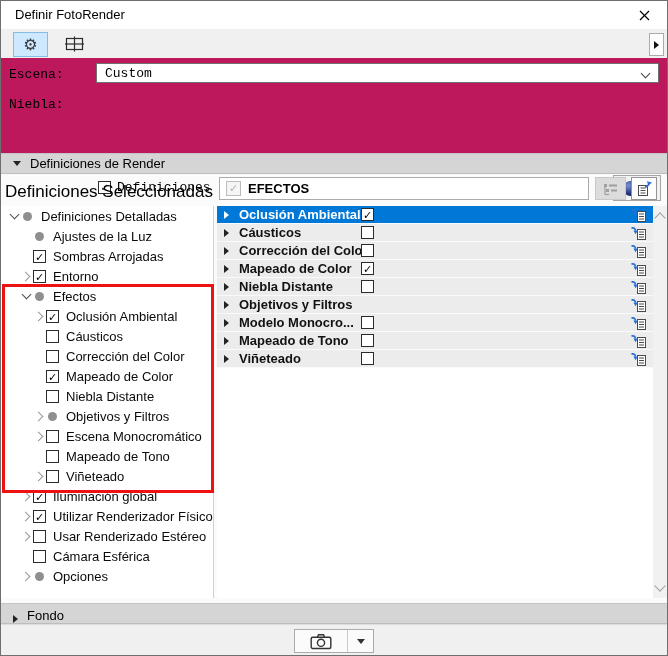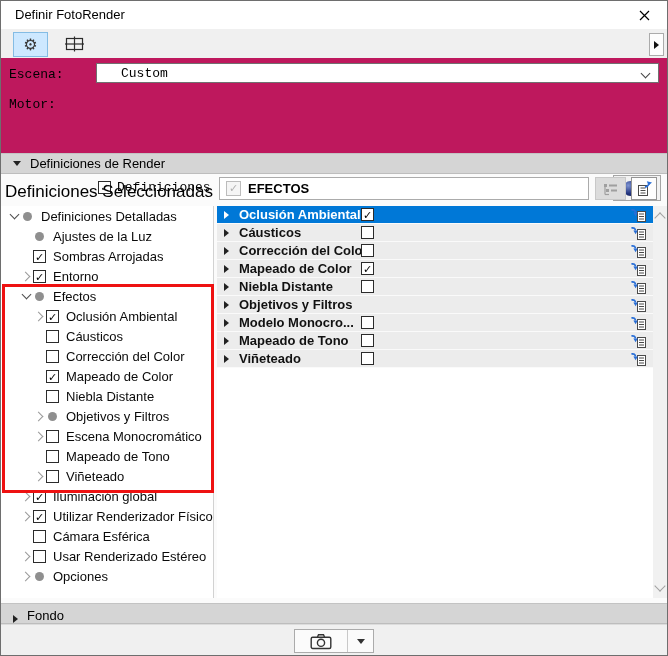--- a/index.html
+++ b/index.html
@@ -14,21 +14,21 @@
   .toolbar{position:absolute;left:0;top:28px;width:100%;height:29px;background:#f0f0f0;border-bottom:1px solid #e0e0e0;}
   .tool-btn{position:absolute;top:3px;height:23px;width:33px;display:flex;align-items:center;justify-content:center;}
   .tool-btn.selected{background:#cde8ff;border:1px solid #84bce4;}
   .gear-glyph{font-size:16px;color:#3a3a3a;line-height:1;}
   .more-btn{position:absolute;right:3px;top:4px;width:13px;height:21px;background:#fdfdfd;border:1px solid #ababab;display:flex;align-items:center;justify-content:center;}
   .tri-right-sm{width:0;height:0;border-left:5px solid #111;border-top:4px solid transparent;border-bottom:4px solid transparent;}
 
   
   .params{position:absolute;left:0;top:57px;width:100%;height:95px;background:#be185d;font-family:Liberation Mono, monospace;}
   .param-label{position:absolute;left:8px;font-size:13px;color:#000;}
-  .combo{position:absolute;left:95px;width:563px;height:20px;background:#fff;border:1px solid #707070;font-size:13px;color:#000;display:flex;align-items:center;padding-left:24px;box-sizing:border-box;}
+  .combo{position:absolute;left:95px;width:563px;height:20px;background:#fff;border:1px solid #707070;font-size:13px;color:#000;display:flex;align-items:center;padding-left:8px;box-sizing:border-box;}
   .combo .caret{position:absolute;right:9px;top:6px;width:6px;height:6px;border-right:1.4px solid #444;border-bottom:1.4px solid #444;transform:rotate(45deg);}
   .cb{width:13px;height:13px;border:1px solid #2b2b2b;background:#fff;font-size:11px;line-height:12px;text-align:center;font-weight:bold;color:#000;box-sizing:border-box;flex:none;}
   .detailed-row{position:absolute;left:97px;top:122px;display:flex;align-items:center;gap:6px;font-size:13px;color:#000;}
   .c4d-btn{position:absolute;left:612px;top:117px;width:46px;height:24px;background:#f2f2f2;border:1px solid #a5a5a5;display:flex;align-items:center;justify-content:center;gap:6px;font-size:12px;color:#222;}
   .c4d-ball{width:15px;height:15px;border-radius:50%;background:radial-gradient(circle at 35% 30%,#7d93d2 0%,#24357f 55%,#0a1340 100%);}
 
   
   .sec-header{position:absolute;left:0;width:100%;height:21px;background:#d5d5d5;border-top:1px solid #c3c3c3;border-bottom:1px solid #bdbdbd;display:flex;align-items:center;font-size:13px;color:#000;box-sizing:border-box;}
   .sec-header .tri{margin:0 9px 0 12px;}
   .tri-down{width:0;height:0;border-top:5px solid #222;border-left:4px solid transparent;border-right:4px solid transparent;}
@@ -115,21 +115,21 @@
       <span class="tri-right-sm"></span>
     </div>
   </div>
 
   <div class="params">
     <div class="param-label" style="top:9px;">Escena:</div>
     <div class="combo" style="top:5px;">
       <span>Custom</span>
       <span class="caret"></span>
     </div>
-    <div class="param-label" style="top:39px;">Motor:</div>
+    <div class="param-label" style="top:39px;">Niebla:</div>
     <div class="detailed-row">
       <span class="cb">✓</span>
       <span>Definiciones Detalladas</span>
     </div>
     <div class="c4d-btn">
       <span class="c4d-ball"></span>
       <span>i</span>
     </div>
   </div>
 
@@ -262,30 +262,30 @@
       <span class="lbl">Iluminación global</span>
     </div>
     <div class="trow lvl1">
       <span class="chev right">
           <i></i>
         </span>
       <span class="cb">✓</span>
       <span class="lbl">Utilizar Renderizador Físico</span>
     </div>
     <div class="trow lvl1">
+      <span class="chev right">
+          <i></i>
+        </span>
+      <span class="cb"></span>
+      <span class="lbl">Usar Renderizado Estéreo</span>
+    </div>
+    <div class="trow lvl1">
       <span class="chev"></span>
       <span class="cb"></span>
       <span class="lbl">Cámara Esférica</span>
-    </div>
-    <div class="trow lvl1">
-      <span class="chev right">
-          <i></i>
-        </span>
-      <span class="cb"></span>
-      <span class="lbl">Usar Renderizado Estéreo</span>
     </div>
     <div class="trow lvl1">
       <span class="chev right">
           <i></i>
         </span>
       <span class="bullet"></span>
       <span class="lbl">Opciones</span>
     </div>
   </div>
 

